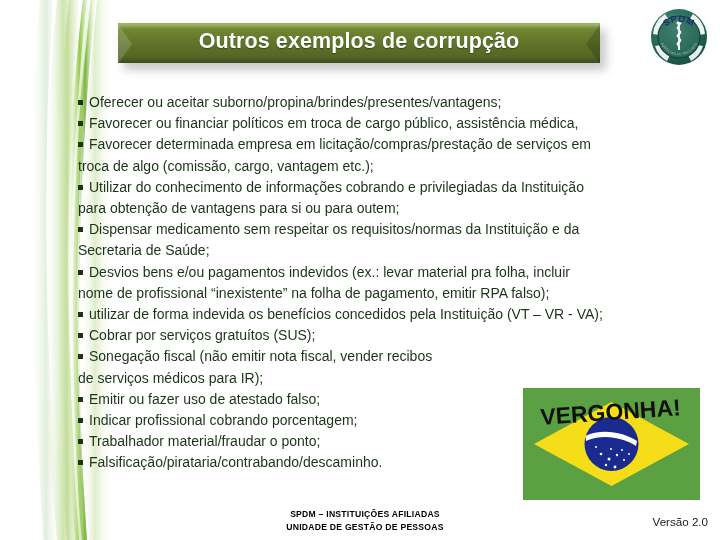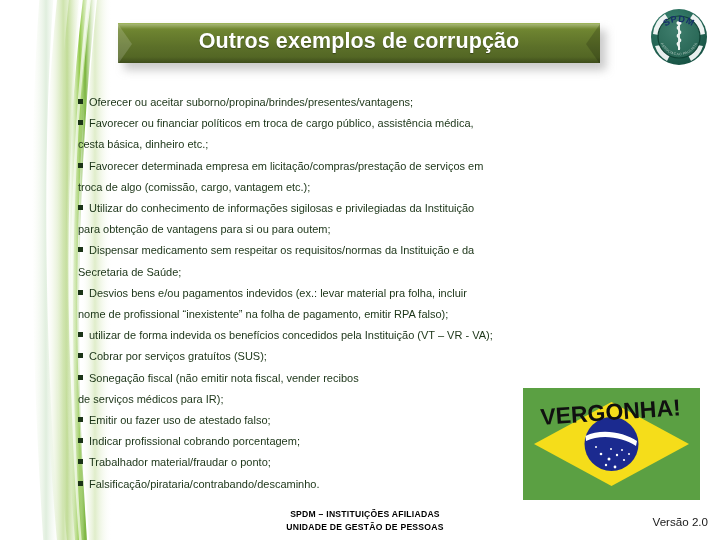--- a/index.html
+++ b/index.html
@@ -47,21 +47,21 @@
     white-space:nowrap;
   }
 
   
   #logo{position:absolute;left:647px;top:4px;width:64px;height:64px;}
   #logo svg{display:block;}
 
   
   #bullets{
     position:absolute;left:78px;top:92px;width:622px;
-    color:#1b3417;font-size:11px;line-height:21.2px;
+    color:#1b3417;font-size:14px;line-height:21.2px;
   }
   .bline{white-space:nowrap;}
   .bsq{
     display:inline-block;width:5px;height:5px;background:#1b3417;
     vertical-align:2px;margin-right:6px;
   }
   .cont{display:block;}
 
   
   #flag{position:absolute;left:523px;top:388px;width:177px;height:112px;}
@@ -176,30 +176,29 @@
   </div>
 
   <div id="bullets">
 
     <div class="bline">
       <span class="bsq"></span><span>Oferecer ou aceitar suborno/propina/brindes/presentes/vantagens;</span>
     </div>
 
     <div>
       <div><span class="bsq"></span><span>Favorecer ou financiar políticos em troca de cargo público, assistência médica,</span></div>
-      <div class="cont">cesta básica, dinheiro etc.;</div>
     </div>
 
     <div>
       <div><span class="bsq"></span><span>Favorecer determinada empresa em licitação/compras/prestação de serviços em</span></div>
       <div class="cont">troca de algo (comissão, cargo, vantagem etc.);</div>
     </div>
 
     <div>
-      <div><span class="bsq"></span><span>Utilizar do conhecimento de informações sigilosas e privilegiadas da Instituição</span></div>
+      <div><span class="bsq"></span><span>Utilizar do conhecimento de informações cobrando e privilegiadas da Instituição</span></div>
       <div class="cont">para obtenção de vantagens para si ou para outem;</div>
     </div>
 
     <div>
       <div><span class="bsq"></span><span>Dispensar medicamento sem respeitar os requisitos/normas da Instituição e da</span></div>
       <div class="cont">Secretaria de Saúde;</div>
     </div>
 
     <div>
       <div><span class="bsq"></span><span>Desvios bens e/ou pagamentos indevidos (ex.: levar material pra folha, incluir</span></div>

